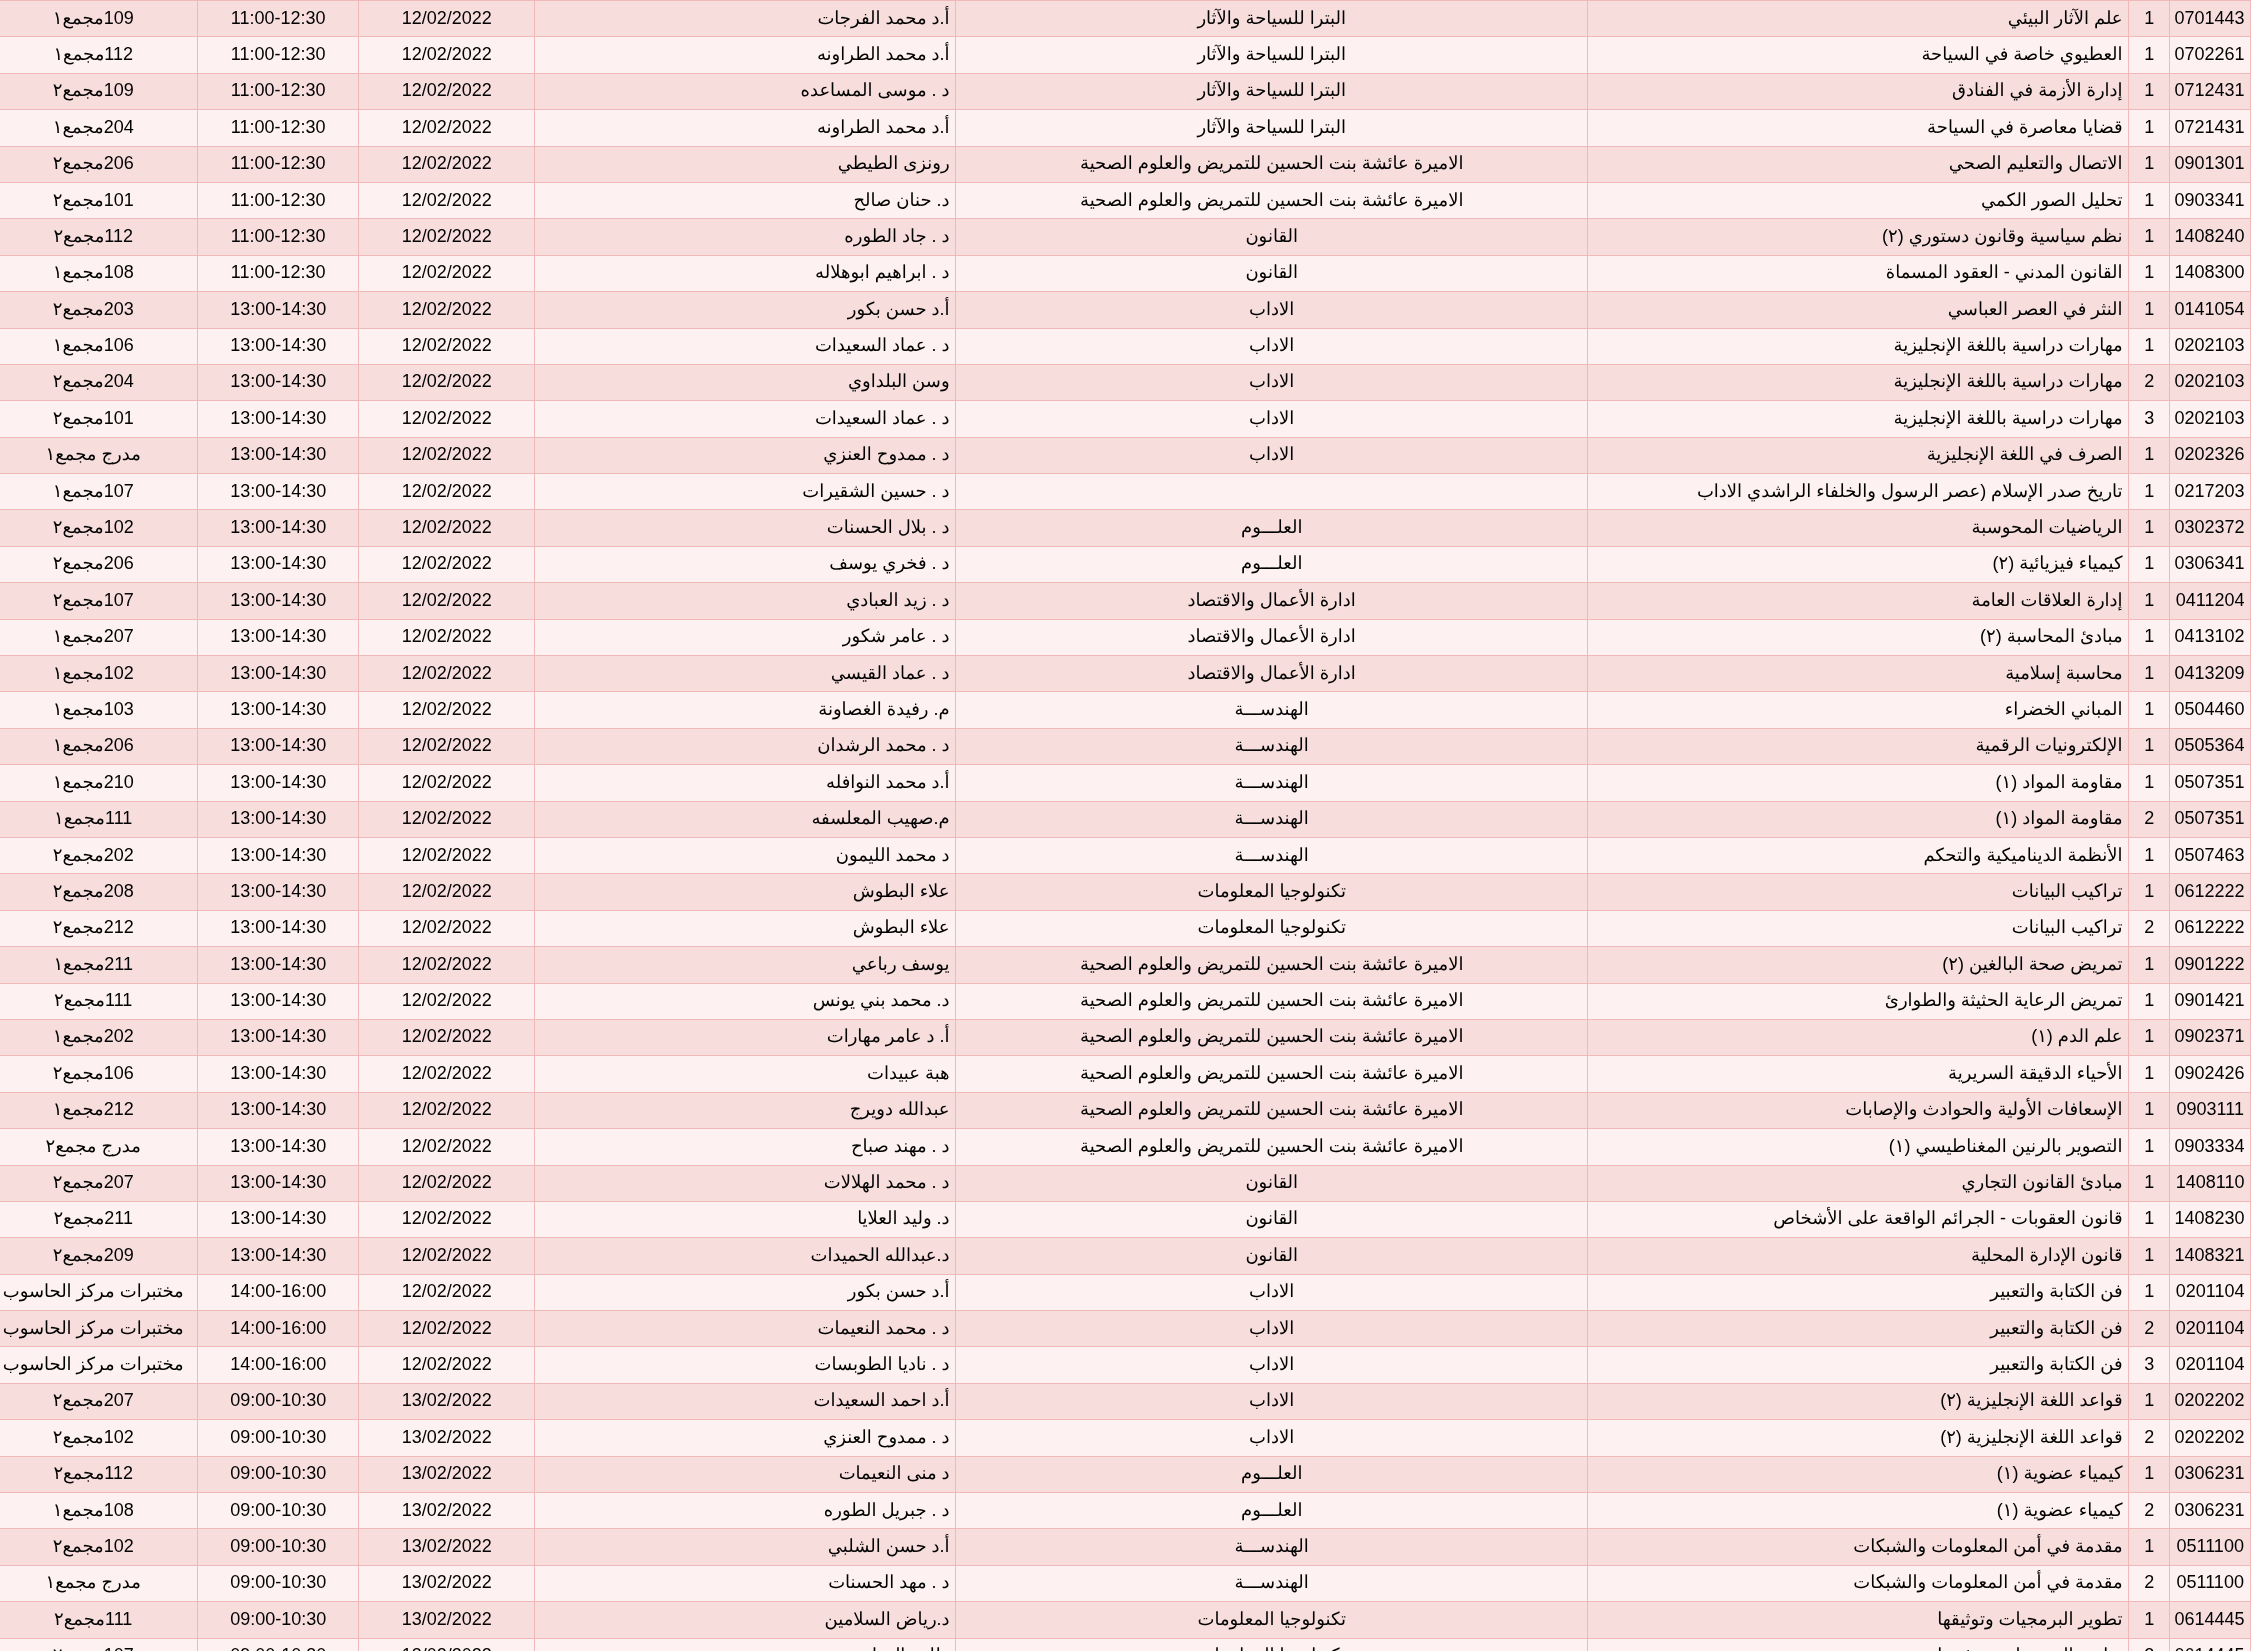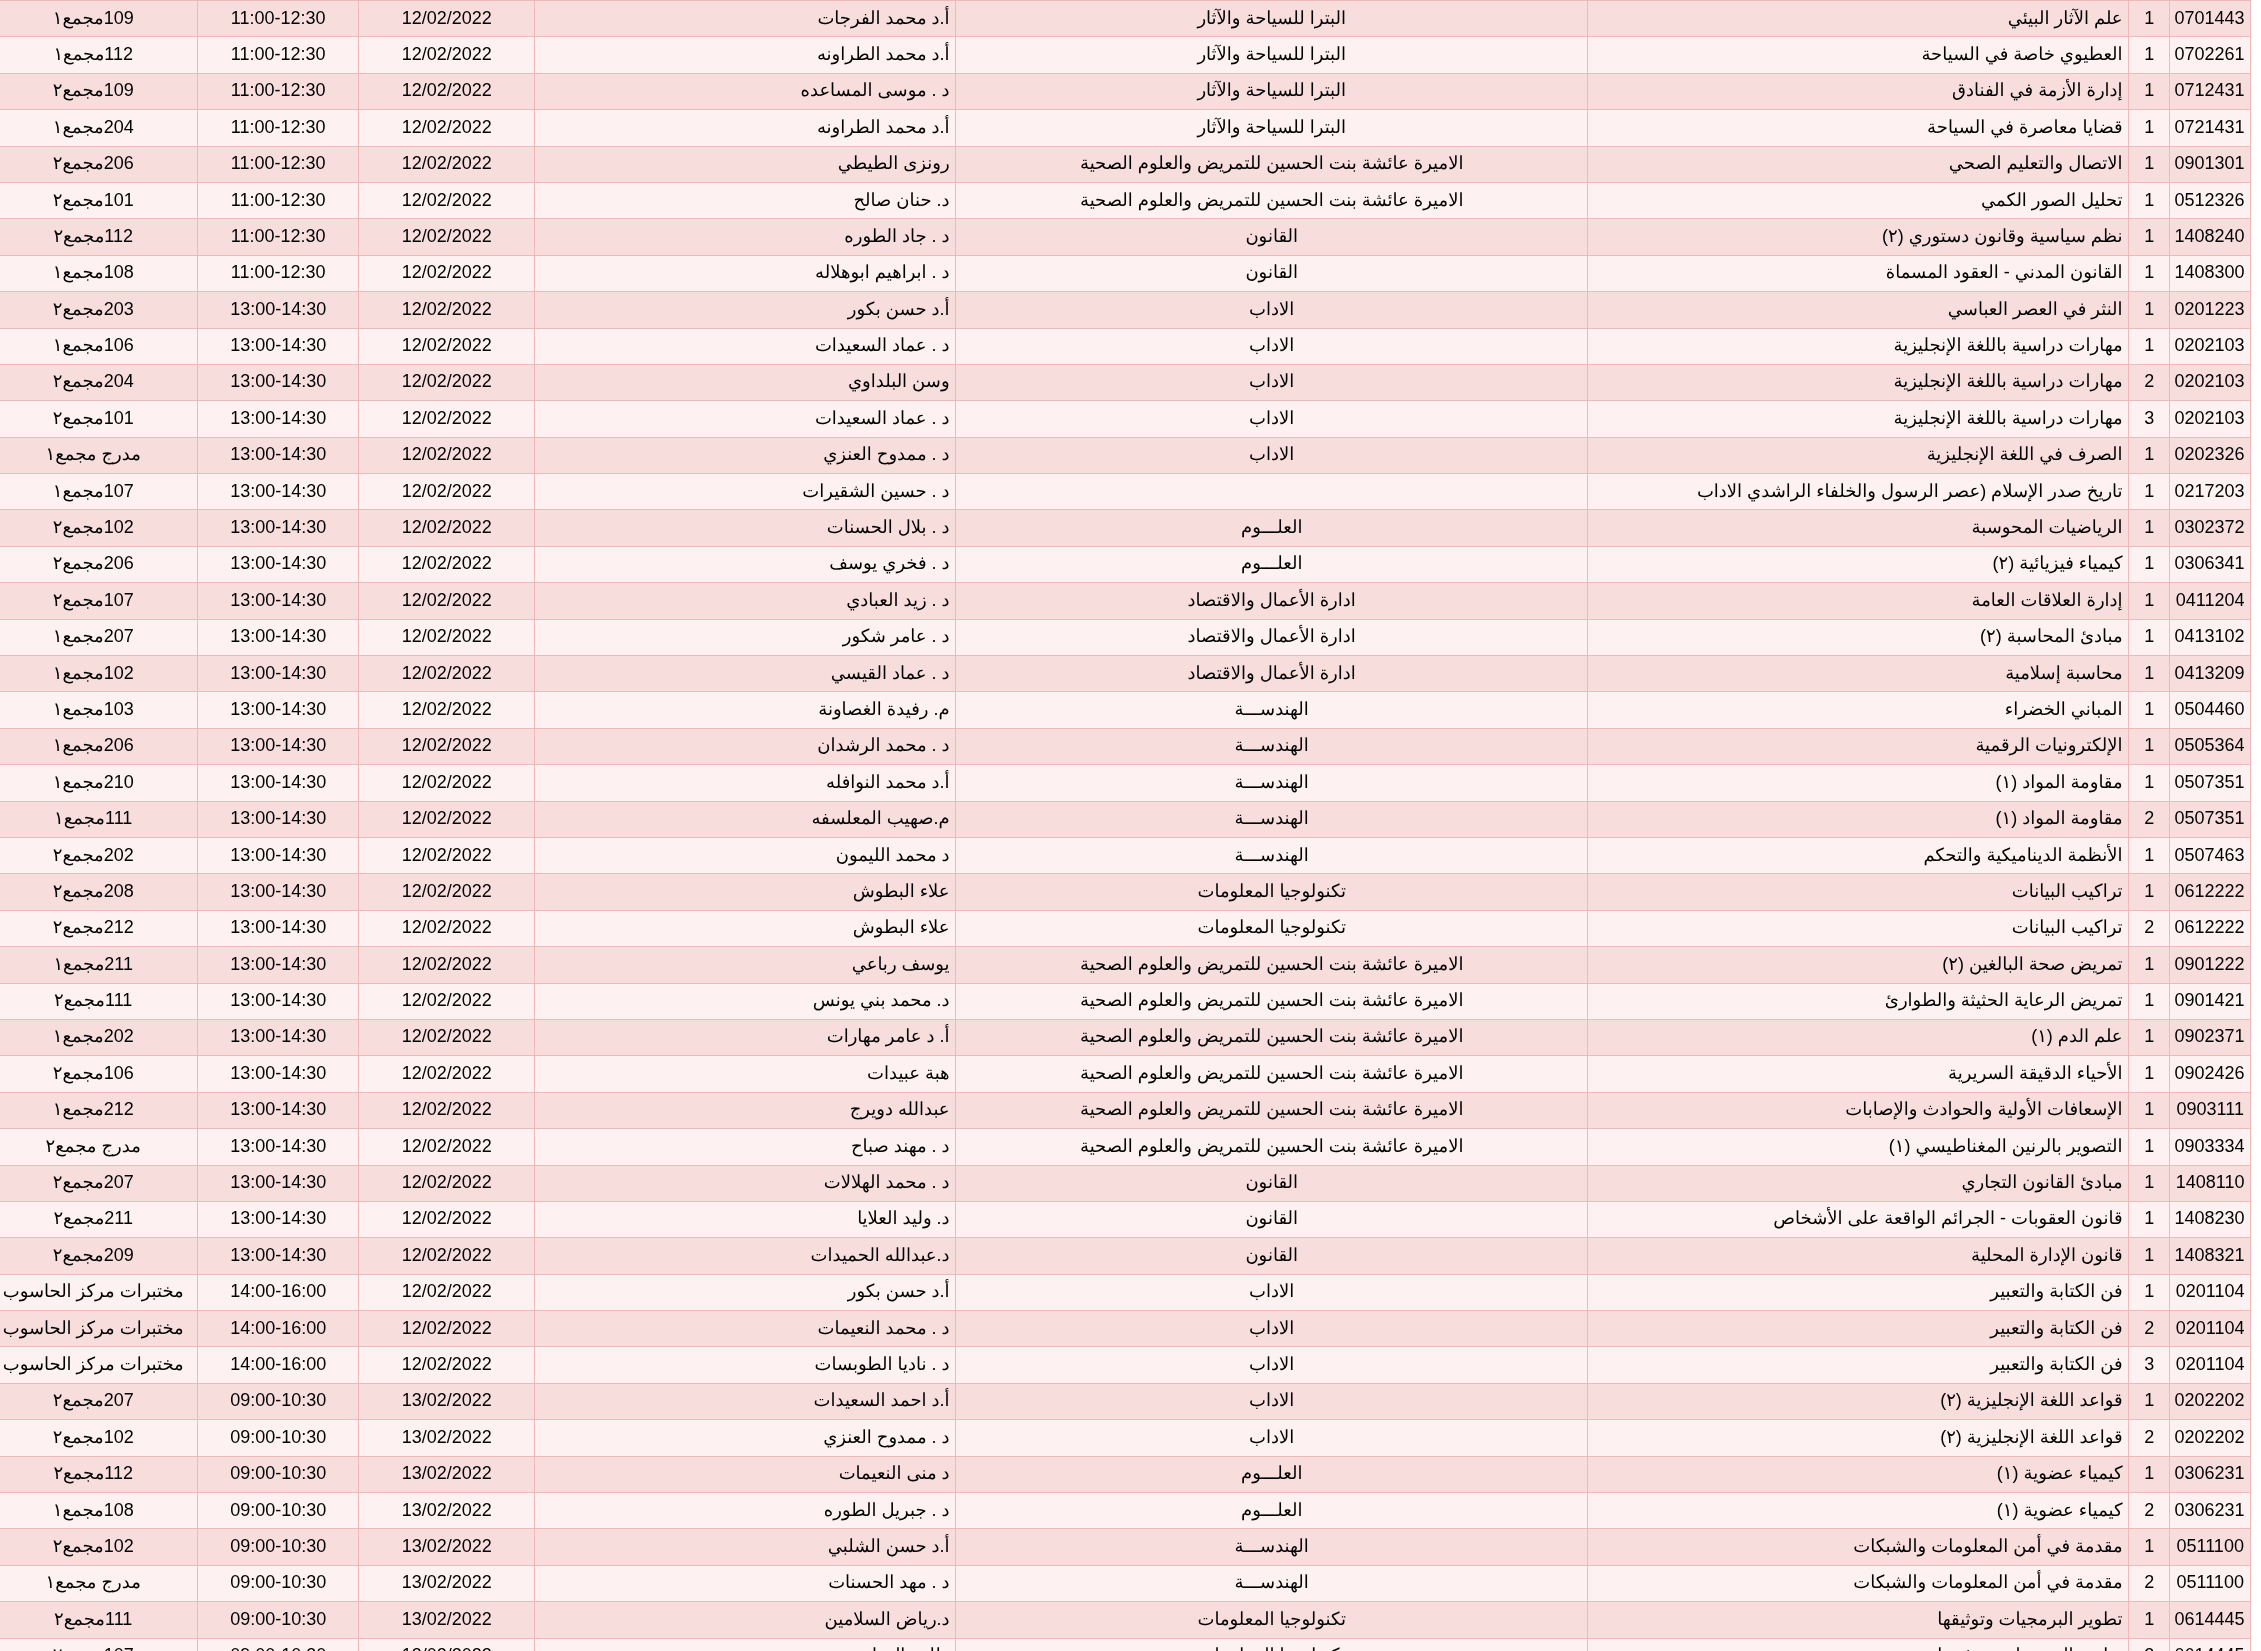--- a/index.html
+++ b/index.html
@@ -124,21 +124,21 @@
           <td class="code">0901301</td>
           <td class="sec">1</td>
           <td class="name">الاتصال والتعليم الصحي</td>
           <td class="fac">الاميرة عائشة بنت الحسين للتمريض والعلوم الصحية</td>
           <td class="inst">رونزى الطيطي</td>
           <td class="date">12/02/2022</td>
           <td class="time">11:00-12:30</td>
           <td class="room">206مجمع٢</td>
         </tr>
         <tr class="even">
-          <td class="code">0512326</td>
+          <td class="code">0903341</td>
           <td class="sec">1</td>
           <td class="name">تحليل الصور الكمي</td>
           <td class="fac">الاميرة عائشة بنت الحسين للتمريض والعلوم الصحية</td>
           <td class="inst">د. حنان صالح</td>
           <td class="date">12/02/2022</td>
           <td class="time">11:00-12:30</td>
           <td class="room">101مجمع٢</td>
         </tr>
         <tr class="odd">
           <td class="code">1408240</td>
@@ -154,21 +154,21 @@
           <td class="code">1408300</td>
           <td class="sec">1</td>
           <td class="name">القانون المدني - العقود المسماة</td>
           <td class="fac">القانون</td>
           <td class="inst">د . ابراهيم ابوهلاله</td>
           <td class="date">12/02/2022</td>
           <td class="time">11:00-12:30</td>
           <td class="room">108مجمع١</td>
         </tr>
         <tr class="odd">
-          <td class="code">0201223</td>
+          <td class="code">0141054</td>
           <td class="sec">1</td>
           <td class="name">النثر في العصر العباسي</td>
           <td class="fac">الاداب</td>
           <td class="inst">أ.د حسن بكور</td>
           <td class="date">12/02/2022</td>
           <td class="time">13:00-14:30</td>
           <td class="room">203مجمع٢</td>
         </tr>
         <tr class="even">
           <td class="code">0202103</td>

